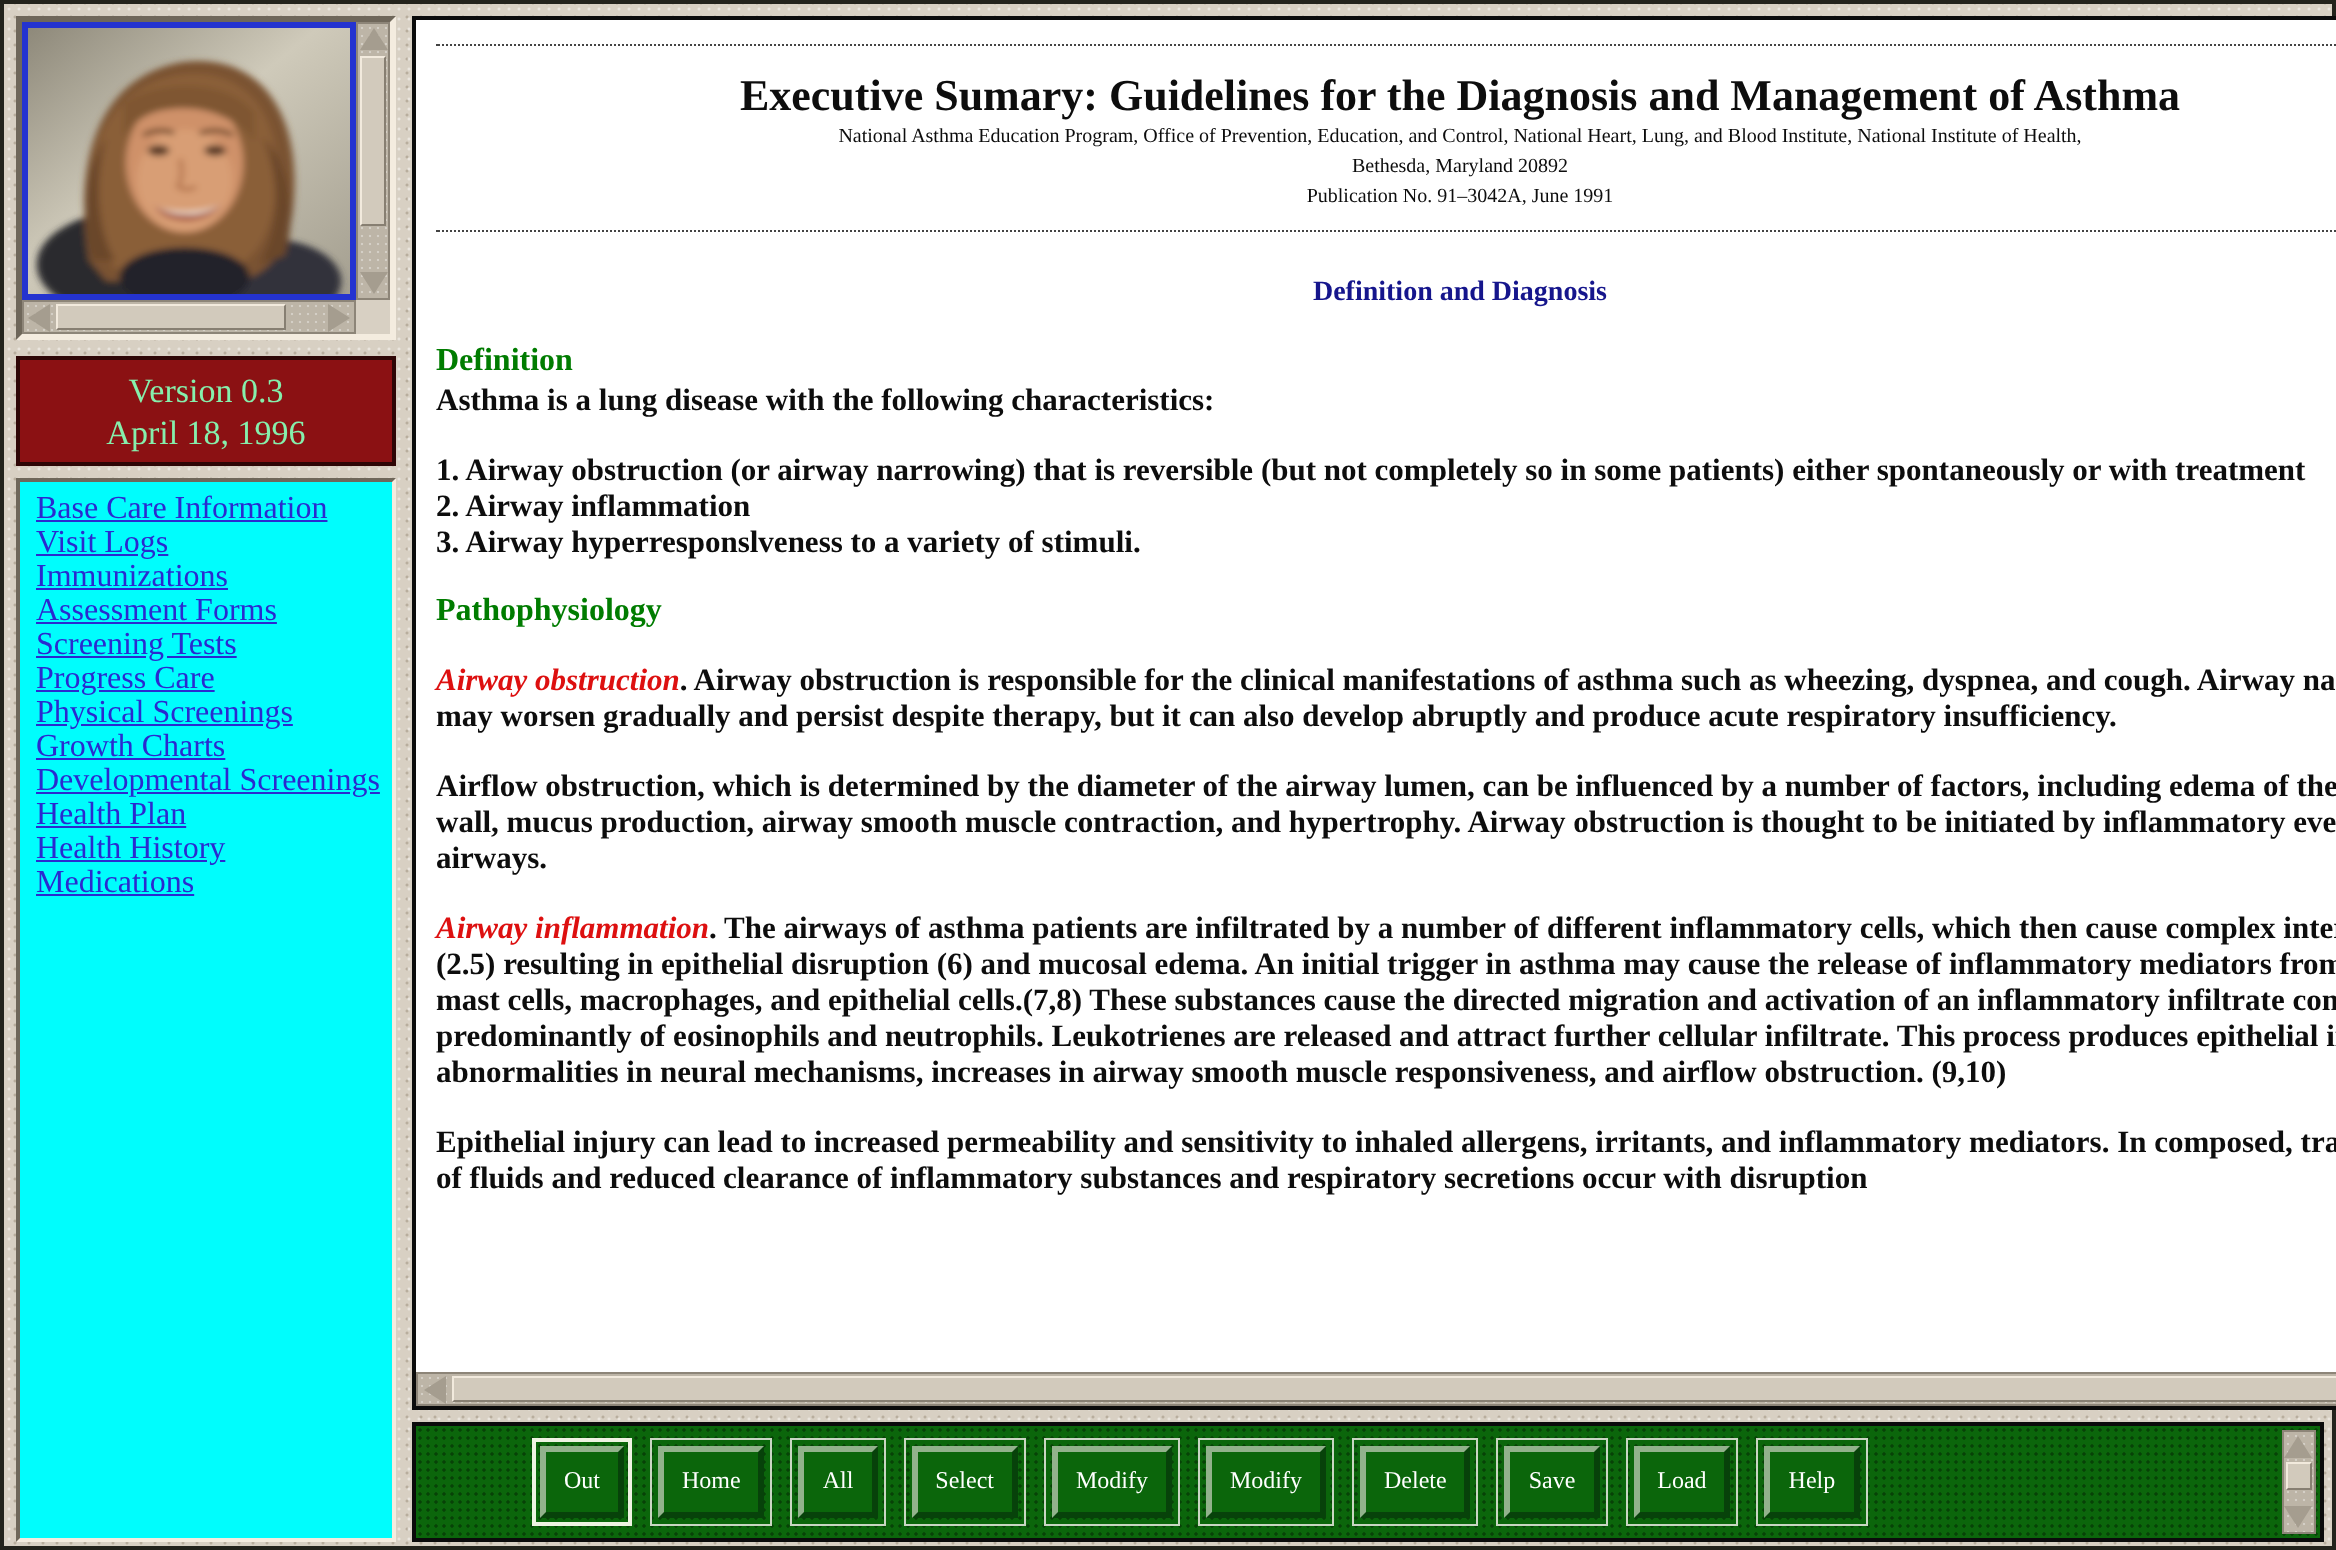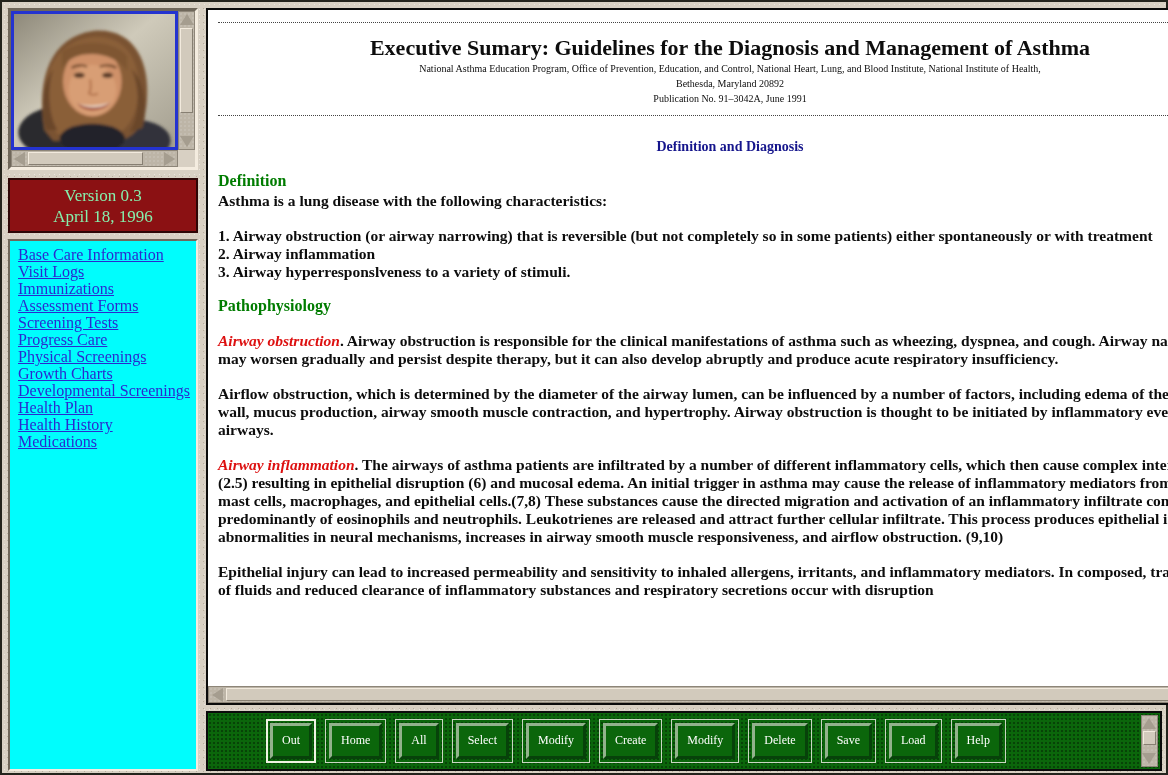--- a/index.html
+++ b/index.html
@@ -233,23 +233,20 @@
       <span class="tb-btn-outer">
           <span class="tb-btn">All</span>
         </span>
       <span class="tb-btn-outer">
           <span class="tb-btn">Select</span>
         </span>
       <span class="tb-btn-outer">
           <span class="tb-btn">Modify</span>
         </span>
       <span class="tb-btn-outer">
-          <span class="tb-btn">Create</span>
-        </span>
-      <span class="tb-btn-outer">
           <span class="tb-btn">Modify</span>
         </span>
       <span class="tb-btn-outer">
           <span class="tb-btn">Delete</span>
         </span>
       <span class="tb-btn-outer">
           <span class="tb-btn">Save</span>
         </span>
       <span class="tb-btn-outer">
           <span class="tb-btn">Load</span>

